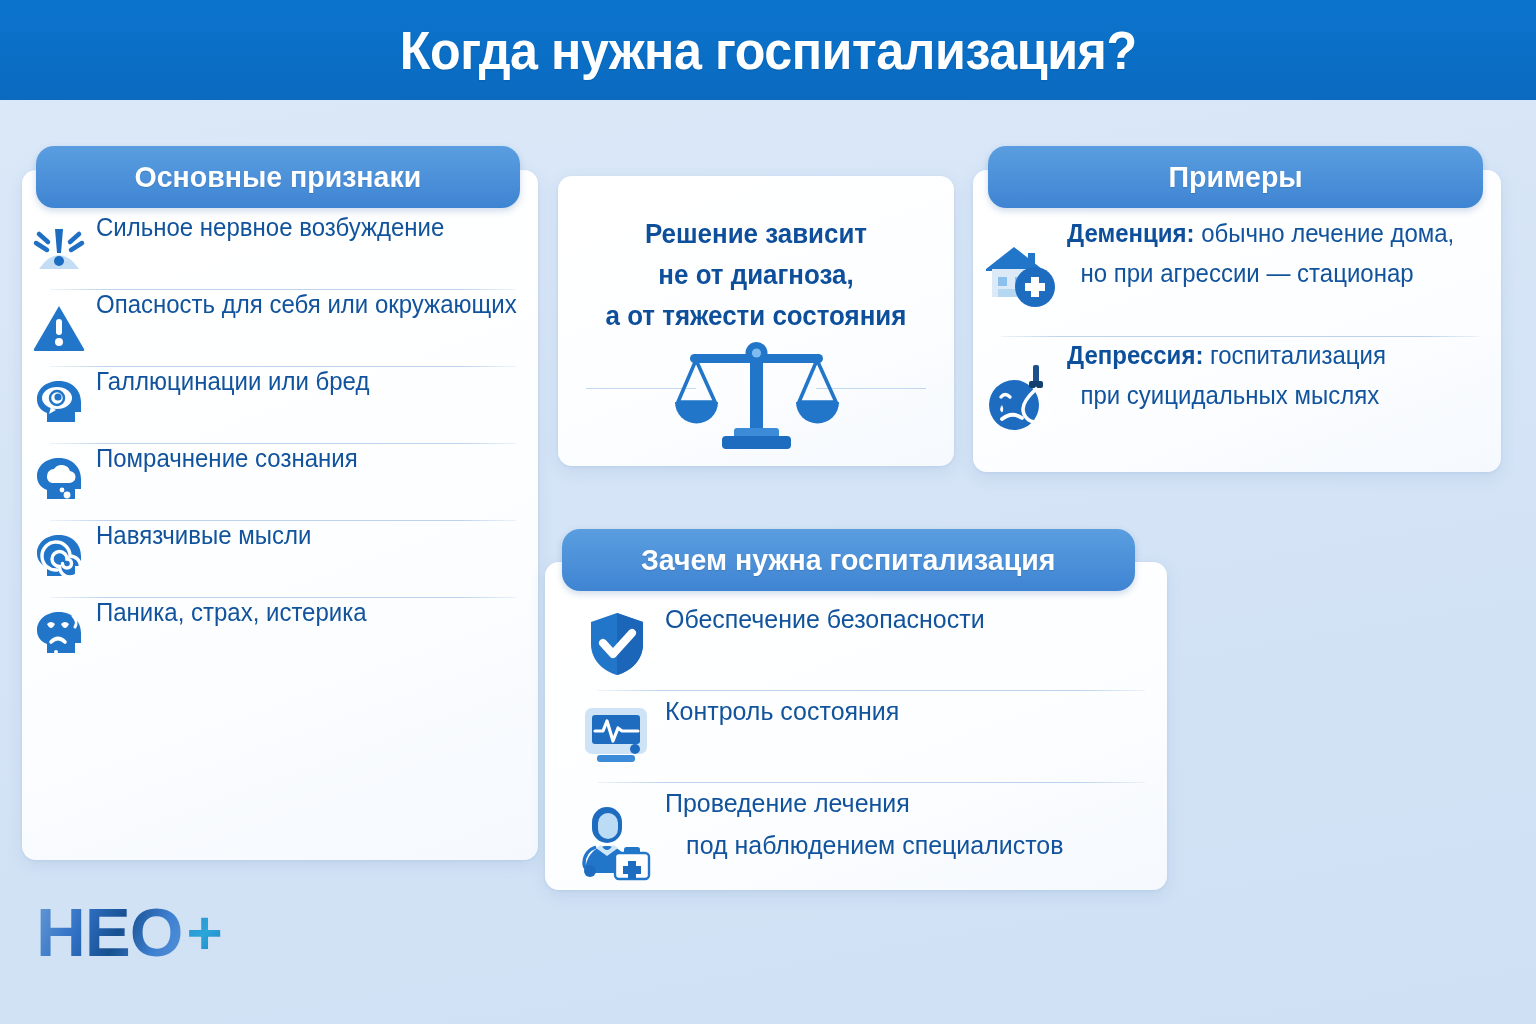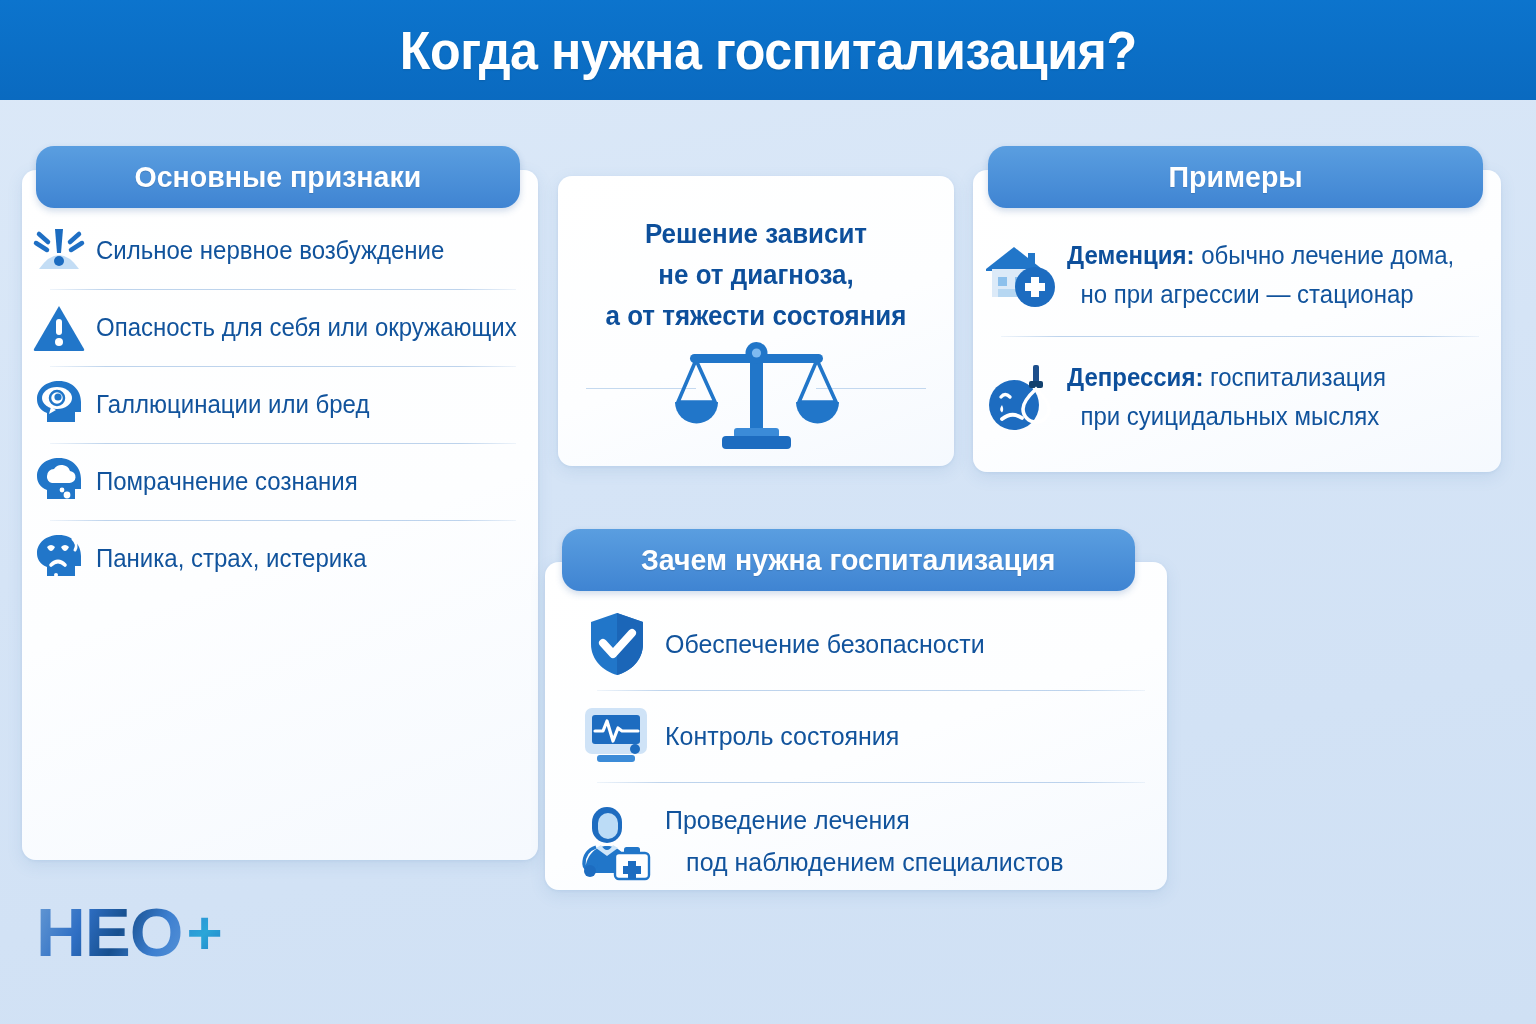--- a/index.html
+++ b/index.html
@@ -59,21 +59,20 @@
     font-family: "Liberation Sans Narrow", "Liberation Sans", sans-serif;
     transform: scaleX(0.95);
     white-space: nowrap;
     text-shadow: 0 1px 1px rgba(0,0,0,.13);
   }
 
   
   .rows { position: absolute; left: 0; right: 0; }
   .row {
     display: flex;
-    align-items: center;
     position: relative;
   }
   .row + .row::before {
     content: "";
     position: absolute;
     left: 28px; right: 22px; top: 0;
     height: 1px;
     background: linear-gradient(90deg, rgba(150,185,225,.15), rgba(150,185,225,.62) 12%, rgba(150,185,225,.62) 88%, rgba(150,185,225,.15));
   }
   .row-icon {
@@ -246,20 +245,29 @@
         <path d="M28 4 C42 4 50 14 50 25 v10 h-6 v10 H16 v-9 C8 33 6 27 6 22 C6 12 15 4 28 4 Z" fill="#2176c9"></path>
         <path d="M16 22 a7 7 0 0 1 7 -7 a9 9 0 0 1 16 2 a6 6 0 0 1 -1 12 H21 a6 6 0 0 1 -5 -7 Z" fill="#fff"></path>
         <circle cx="31" cy="36" r="2.4" fill="#fff"></circle>
         <circle cx="36" cy="41" r="3.4" fill="#fff"></circle>
       </svg>
     </span>
     <span class="row-text">Помрачнение сознания</span>
   </div>
 
 
+  <div class="row">
+    <span class="row-icon">
+      <svg width="56" height="56" viewBox="0 0 56 56">
+        <path d="M28 4 C42 4 50 14 50 25 v10 h-6 v10 H16 v-9 C8 33 6 27 6 22 C6 12 15 4 28 4 Z" fill="#2176c9"></path>
+        <path d="M26 39 a14 14 0 1 1 13 -14 a10.5 10.5 0 1 1 -10.5 10.5 a7.5 7.5 0 1 1 7.5 -7.5 a4.5 4.5 0 1 1 -4.5 4.5" fill="none" stroke="#fff" stroke-width="3.4" stroke-linecap="round"></path>
+      </svg>
+    </span>
+    <span class="row-text">Навязчивые мысли</span>
+  </div>
 
   <div class="row">
     <span class="row-icon">
       <svg width="56" height="56" viewBox="0 0 56 56">
         <path d="M28 4 C42 4 50 14 50 25 v10 h-6 v10 H16 v-9 C8 33 6 27 6 22 C6 12 15 4 28 4 Z" fill="#2176c9"></path>
         <path d="M42 8 a9 9 0 0 1 2 11" fill="none" stroke="#fff" stroke-width="3" stroke-linecap="round"></path>
         <path d="M16 16 q4 -4 8 0 q-4 8 -8 0 Z" fill="#fff"></path>
         <path d="M30 16 q4 -4 8 0 q-4 8 -8 0 Z" fill="#fff"></path>
         <path d="M20 34 q7 -7 14 0" fill="none" stroke="#fff" stroke-width="3.6" stroke-linecap="round"></path>
         <circle cx="25" cy="44" r="2" fill="#fff"></circle>

